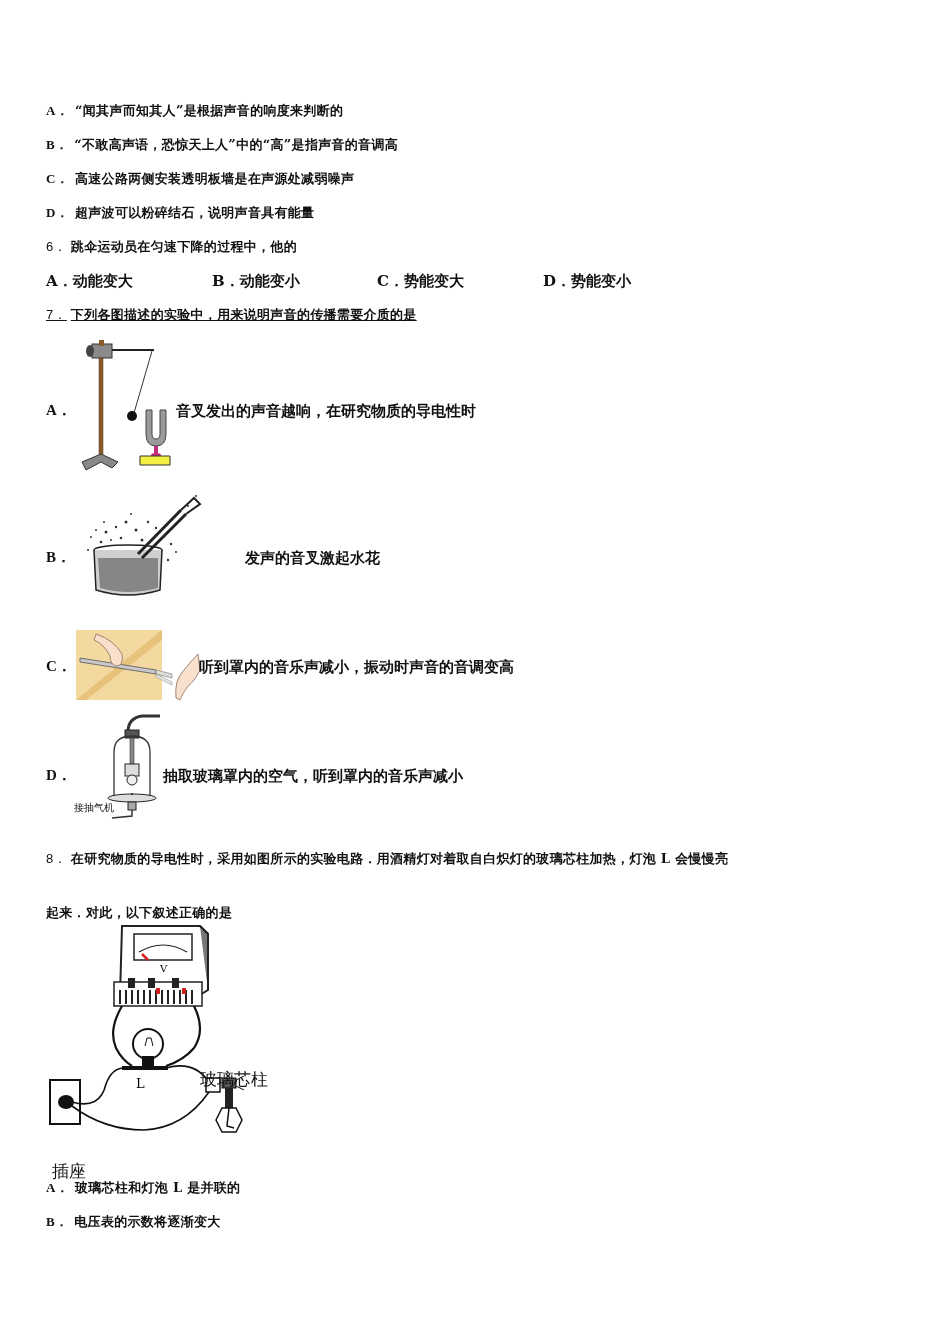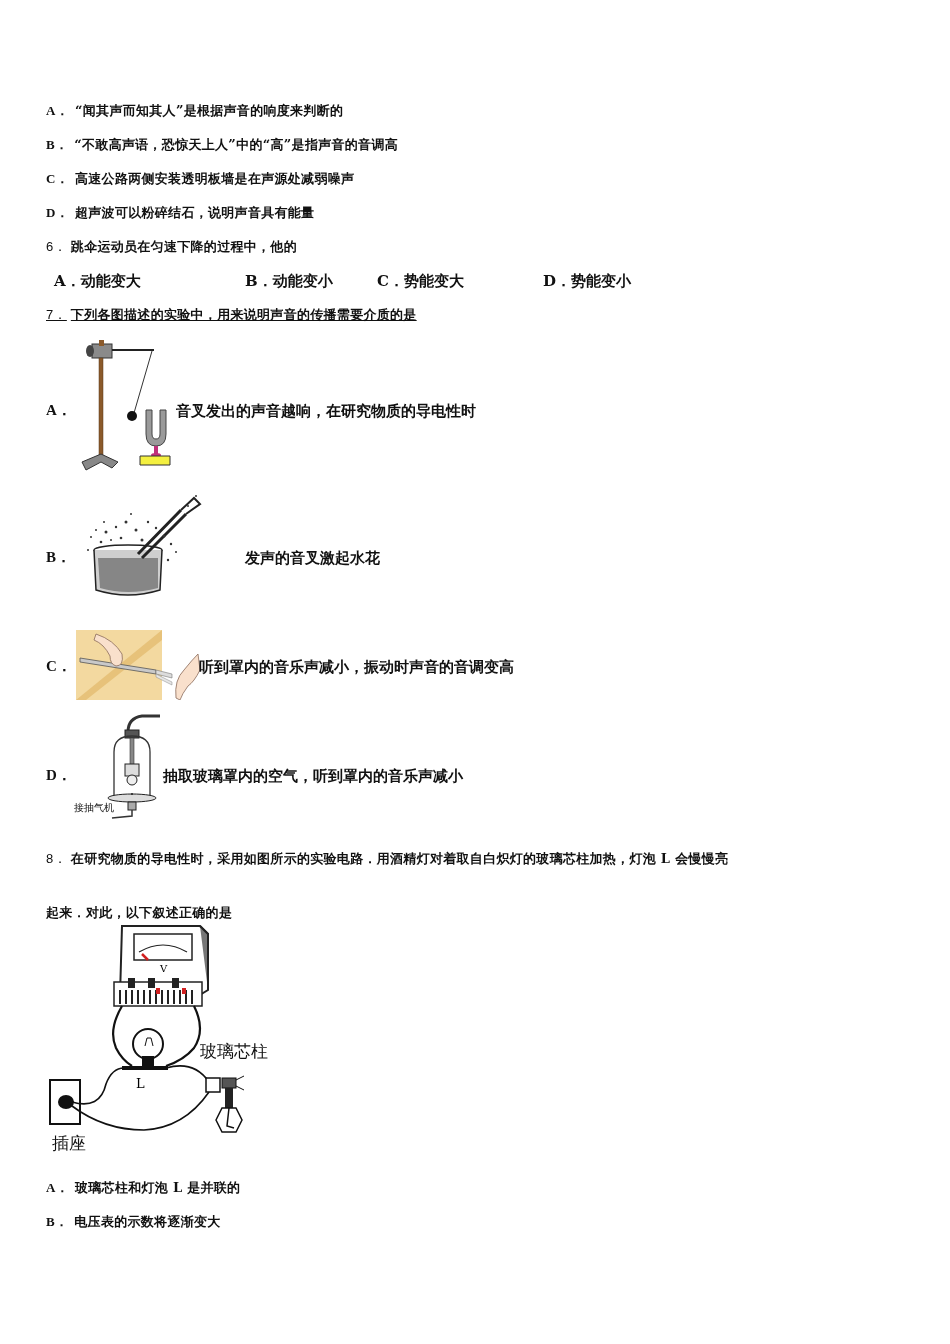--- a/index.html
+++ b/index.html
@@ -13,21 +13,21 @@
     white-space: nowrap; font-weight: bold; letter-spacing: 0.3px;
   }
   .line .lbl { font-family: "Liberation Serif", serif; font-weight: bold; margin-right: 6px; }
   .q-num { font-family: "Liberation Sans", sans-serif; font-weight: normal; margin-right: 4px; }
   .opt-row { position: absolute; left: 46px; font-size: 15px; line-height: 20px; font-weight: bold; white-space: nowrap; }
   .opt-row span.opt { position: absolute; top: 0; }
   .fig { position: absolute; }
   .fig-caption { position: absolute; font-size: 15px; line-height: 20px; font-weight: bold; white-space: nowrap; }
   .fig-label { position: absolute; font-size: 15px; font-weight: bold; font-family: "Liberation Serif", serif; }
   .small-label { position: absolute; font-size: 10px; font-family: "DejaVu Sans", sans-serif; }
-  .diagram-label { position: absolute; font-size: 17px; font-family: Liberation Mono, monospace; }
+  .diagram-label { position: absolute; font-size: 17px; font-family: Liberation Mono, monospace; margin-top: 28px; }
 </style>
 </head>
 <body>
 
 <div class="line" style="top:101px;">
   <span class="lbl">A．</span><span>“闻其声而知其人”是根据声音的响度来判断的</span>
 </div>
 <div class="line" style="top:135px;">
   <span class="lbl">B．</span><span>“不敢高声语，恐惊天上人”中的“高”是指声音的音调高</span>
 </div>
@@ -35,22 +35,22 @@
   <span class="lbl">C．</span><span>高速公路两侧安装透明板墙是在声源处减弱噪声</span>
 </div>
 <div class="line" style="top:203px;text-align:center;">
   <span class="lbl">D．</span><span>超声波可以粉碎结石，说明声音具有能量</span>
 </div>
 
 <div class="line" style="top:237px;">
   <span class="q-num">6．</span><span>跳伞运动员在匀速下降的过程中，他的</span>
 </div>
 <div class="opt-row" style="top:271px; width:860px; height:20px;">
-  <span class="opt" style="left:8px;"><span class="lbl">A．</span><span>动能变大</span></span>
-  <span class="opt" style="left:166px;margin-left:33px;"><span class="lbl">B．</span><span>动能变小</span></span>
+  <span class="opt" style="left:0px;"><span class="lbl">A．</span><span>动能变大</span></span>
+  <span class="opt" style="left:166px;"><span class="lbl">B．</span><span>动能变小</span></span>
   <span class="opt" style="left:331px;"><span class="lbl">C．</span><span>势能变大</span></span>
   <span class="opt" style="left:497px;"><span class="lbl">D．</span><span>势能变小</span></span>
 </div>
 
 <div class="line" style="top:305px;text-decoration:underline;">
   <span class="q-num">7．</span><span>下列各图描述的实验中，用来说明声音的传播需要介质的是</span>
 </div>
 
 <div class="fig-label" style="left:46px; top:401px;">A．</div>
 <svg class="fig" style="left:74px; top:338px;" width="100" height="136" viewBox="0 0 100 136">

